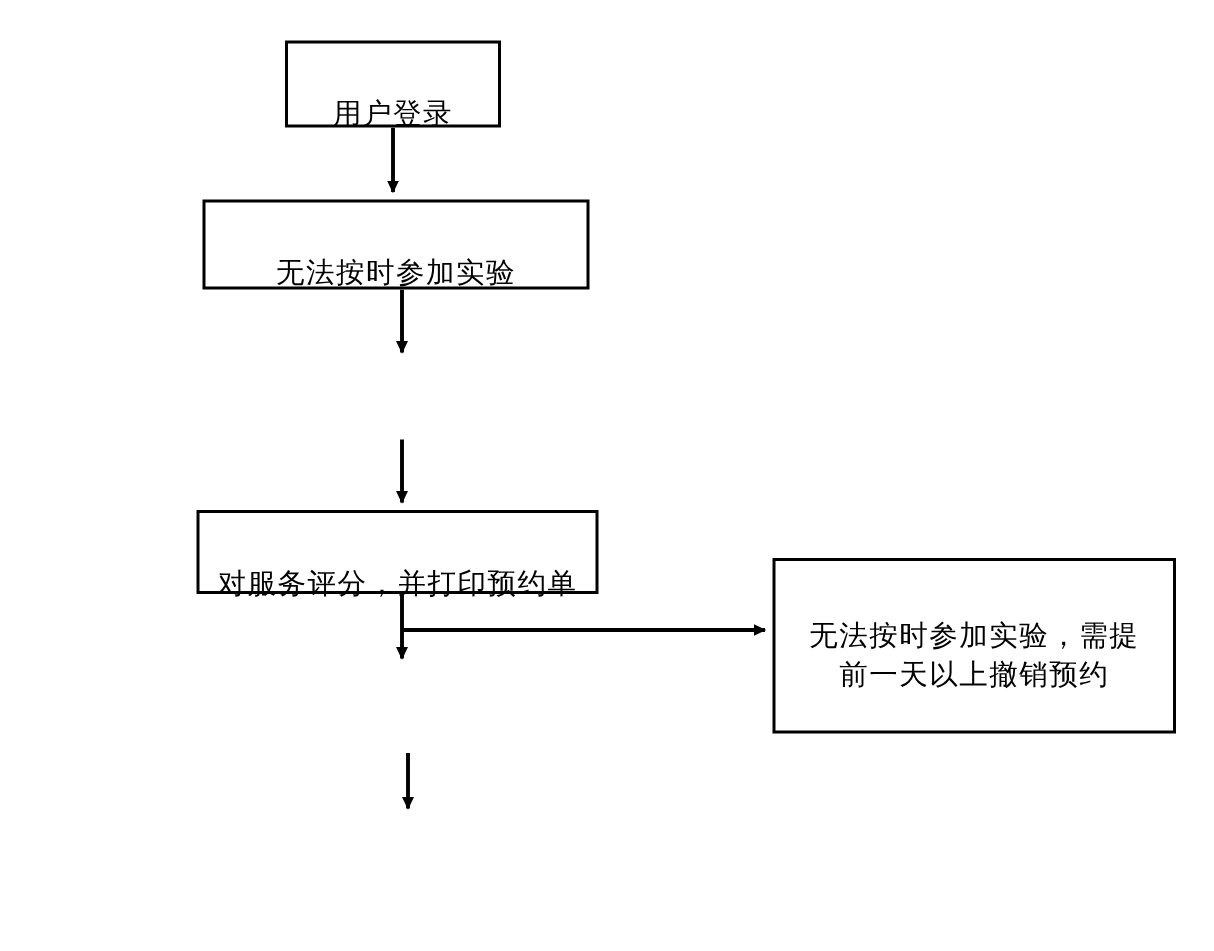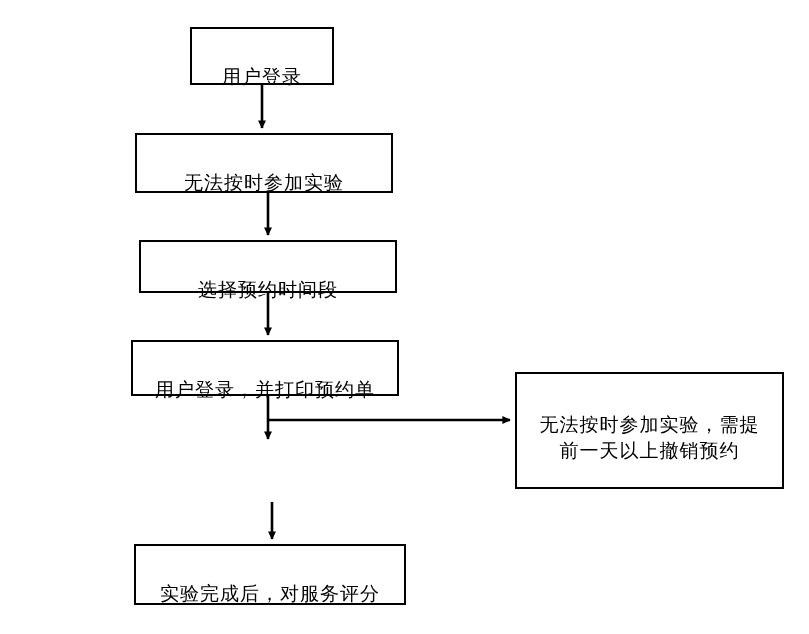--- a/index.html
+++ b/index.html
@@ -91,31 +91,25 @@
   </svg>
 
   <div class="node" id="node-start">
     <span class="node-text">用户登录</span>
   </div>
 
   <div class="node" id="node-search">
     <span class="node-text">无法按时参加实验</span>
   </div>
 
-  <div class="node" id="node-timeslot">
-    <span class="node-text">选择预约时间段</span>
-  </div>
 
   <div class="node" id="node-confirm">
-    <span class="node-text">用户登录，并打印预约单</span>
+    <span class="node-text">对服务评分，并打印预约单</span>
   </div>
 
 
-  <div class="node" id="node-rate">
-    <span class="node-text">实验完成后，对服务评分</span>
-  </div>
 
   <div class="node" id="node-cancel">
     <span class="node-text">无法按时参加实验，需提
 前一天以上撤销预约</span>
   </div>
 
 </div>
 
 </body></html>

